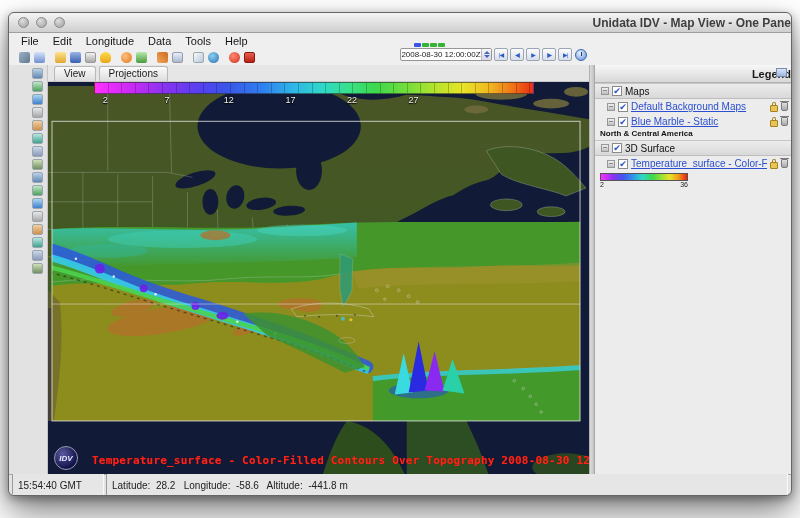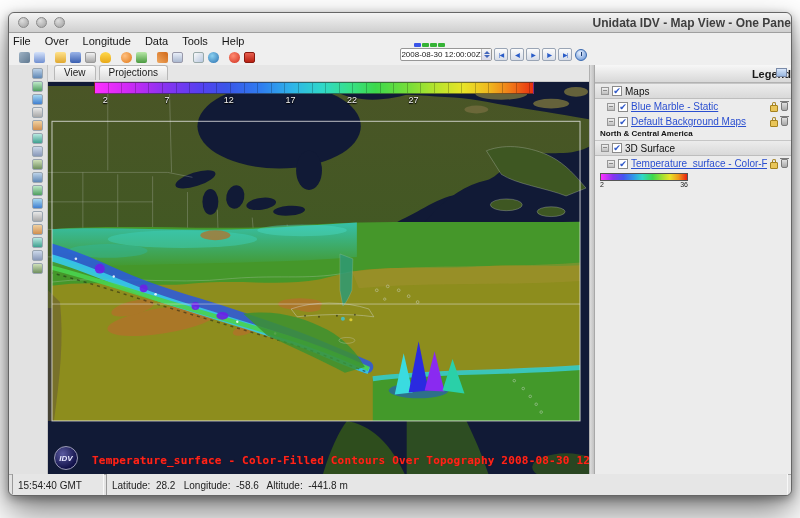--- a/index.html
+++ b/index.html
@@ -13,21 +13,21 @@
 
   
   .titlebar{height:19px;background:linear-gradient(#f4f4f4,#cfcfcf);border-bottom:1px solid #9f9f9f;
             display:flex;align-items:center;position:relative;flex:none;}
   .lights{position:absolute;left:9px;top:4px;display:flex;gap:7px;}
   .light{width:11px;height:11px;border-radius:50%;border:1px solid #8a8a8a;box-sizing:border-box;
          background:radial-gradient(circle at 35% 30%,#dedede,#9f9f9f);}
   .title{flex:1;text-align:right;font-size:12px;color:#3f3f3f;font-weight:bold;}
 
   
-  .menubar{height:16px;background:#efefef;display:flex;align-items:center;padding-left:4px;flex:none;}
+  .menubar{height:16px;background:#efefef;display:flex;align-items:center;padding-left:12px;flex:none;}
   .menu-item{font-size:11px;color:#151515;padding:0 8px 0 0;margin-right:6px;}
 
   
   .toolbar{height:16px;background:#efefef;display:flex;align-items:center;padding-left:10px;gap:4px;flex:none;}
   .tbi{width:11px;height:11px;border-radius:2px;flex:none;position:relative;}
   .toolbar .tbi:nth-child(1){background:linear-gradient(135deg,#9fb3c5,#5f7890);}
   .toolbar .tbi:nth-child(2){background:linear-gradient(#d5e2fa,#6f8fd0);}
   .toolbar .tbi:nth-child(3){background:linear-gradient(#ffe28a,#e0a830);margin-left:6px;}
   .toolbar .tbi:nth-child(4){background:linear-gradient(#9ab4e8,#3a5fb0);}
   .toolbar .tbi:nth-child(5){background:linear-gradient(#f2f2f2,#a8a8a8);border:1px solid #999;box-sizing:border-box;}
@@ -49,21 +49,21 @@
   .sidestrip .ssi:nth-child(8n+1){background:linear-gradient(#bcd2e8,#5f87b5);}
   .sidestrip .ssi:nth-child(8n+2){background:linear-gradient(#bde8c8,#4f9f5f);}
   .sidestrip .ssi:nth-child(8n+3){background:linear-gradient(#a8d8f0,#3f7fd0);}
   .sidestrip .ssi:nth-child(8n+4){background:linear-gradient(#e8e8e8,#a8a8a8);}
   .sidestrip .ssi:nth-child(8n+5){background:linear-gradient(#f0d0a0,#d08f4f);}
   .sidestrip .ssi:nth-child(8n+6){background:linear-gradient(#b8e8e0,#3fa08f);}
   .sidestrip .ssi:nth-child(8n+7){background:linear-gradient(#ccd8ea,#8898b8);}
   .sidestrip .ssi:nth-child(8n+8){background:linear-gradient(#cfe0b8,#6f8f5f);}
 
   .center{flex:1;display:flex;flex-direction:column;min-width:0;}
-  .tabbar{height:16px;background:#e6e6e6;border-bottom:1px solid #c8c8c8;display:flex;align-items:flex-start;
+  .tabbar{height:16px;background:#e6e6e6;border-bottom:1px solid #c8c8c8;display:flex;align-items:center;
           padding-left:6px;gap:3px;flex:none;}
   .tab{font-size:10px;color:#1a1a1a;padding:1px 9px 2px;background:linear-gradient(#fbfbfb,#ddd);
        border:1px solid #b8b8b8;border-bottom:none;border-radius:3px 3px 0 0;}
 
   
   .anim{position:absolute;top:30px;right:204px;z-index:30;display:flex;flex-direction:column;align-items:flex-start;}
   .anim-ticks{display:flex;gap:1px;margin:0 0 1px 14px;}
   .atick{width:7px;height:4px;border-radius:1px;}
   .anim-ticks .atick:nth-child(1){background:#3a55e8;}
   .anim-ticks .atick:nth-child(n+2){background:#35b335;}
@@ -154,21 +154,21 @@
     <div class="lights">
       <span class="light"></span>
       <span class="light"></span>
       <span class="light"></span>
     </div>
     <div class="title">Unidata IDV - Map View - One Pane</div>
   </div>
 
   <div class="menubar">
     <span class="menu-item">File</span>
-    <span class="menu-item">Over</span>
+    <span class="menu-item">Edit</span>
     <span class="menu-item">Longitude</span>
     <span class="menu-item">Data</span>
     <span class="menu-item">Tools</span>
     <span class="menu-item">Help</span>
   </div>
 
   <div class="toolbar">
     <span class="tbi"></span>
     <span class="tbi"></span>
     <span class="tbi"></span>
@@ -375,29 +375,29 @@
 
       <div class="lg-group">
         <span class="grpbox"></span>
         <span class="cb"></span>
         <span>Maps</span>
       </div>
 
       <div class="lg-item">
         <span class="grpbox"></span>
         <span class="cb"></span>
-        <span class="lg-link">Blue Marble - Static</span>
+        <span class="lg-link">Default Background Maps</span>
         <span class="lock"></span>
         <span class="trash"></span>
       </div>
 
       <div class="lg-item">
         <span class="grpbox"></span>
         <span class="cb"></span>
-        <span class="lg-link">Default Background Maps</span>
+        <span class="lg-link">Blue Marble - Static</span>
         <span class="lock"></span>
         <span class="trash"></span>
       </div>
       <div class="lg-note">North &amp; Central America</div>
 
       <div class="lg-group">
         <span class="grpbox"></span>
         <span class="cb"></span>
         <span>3D Surface</span>
       </div>

